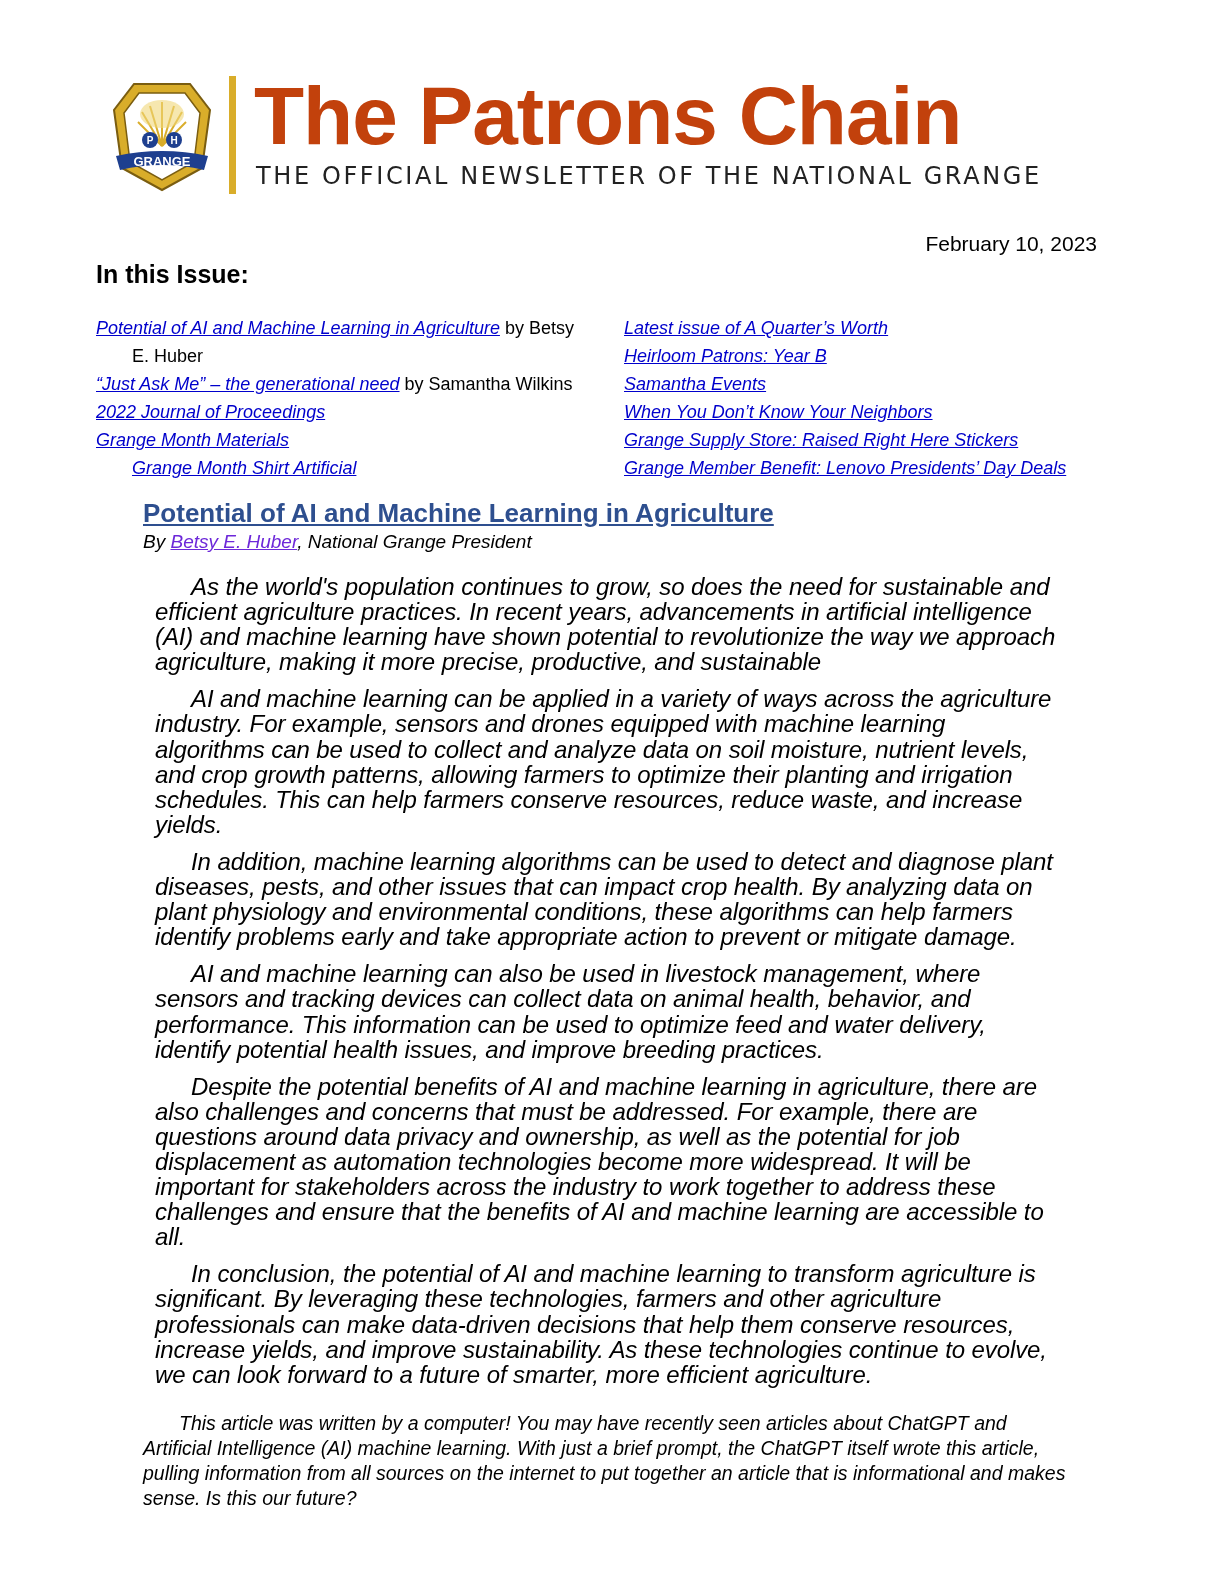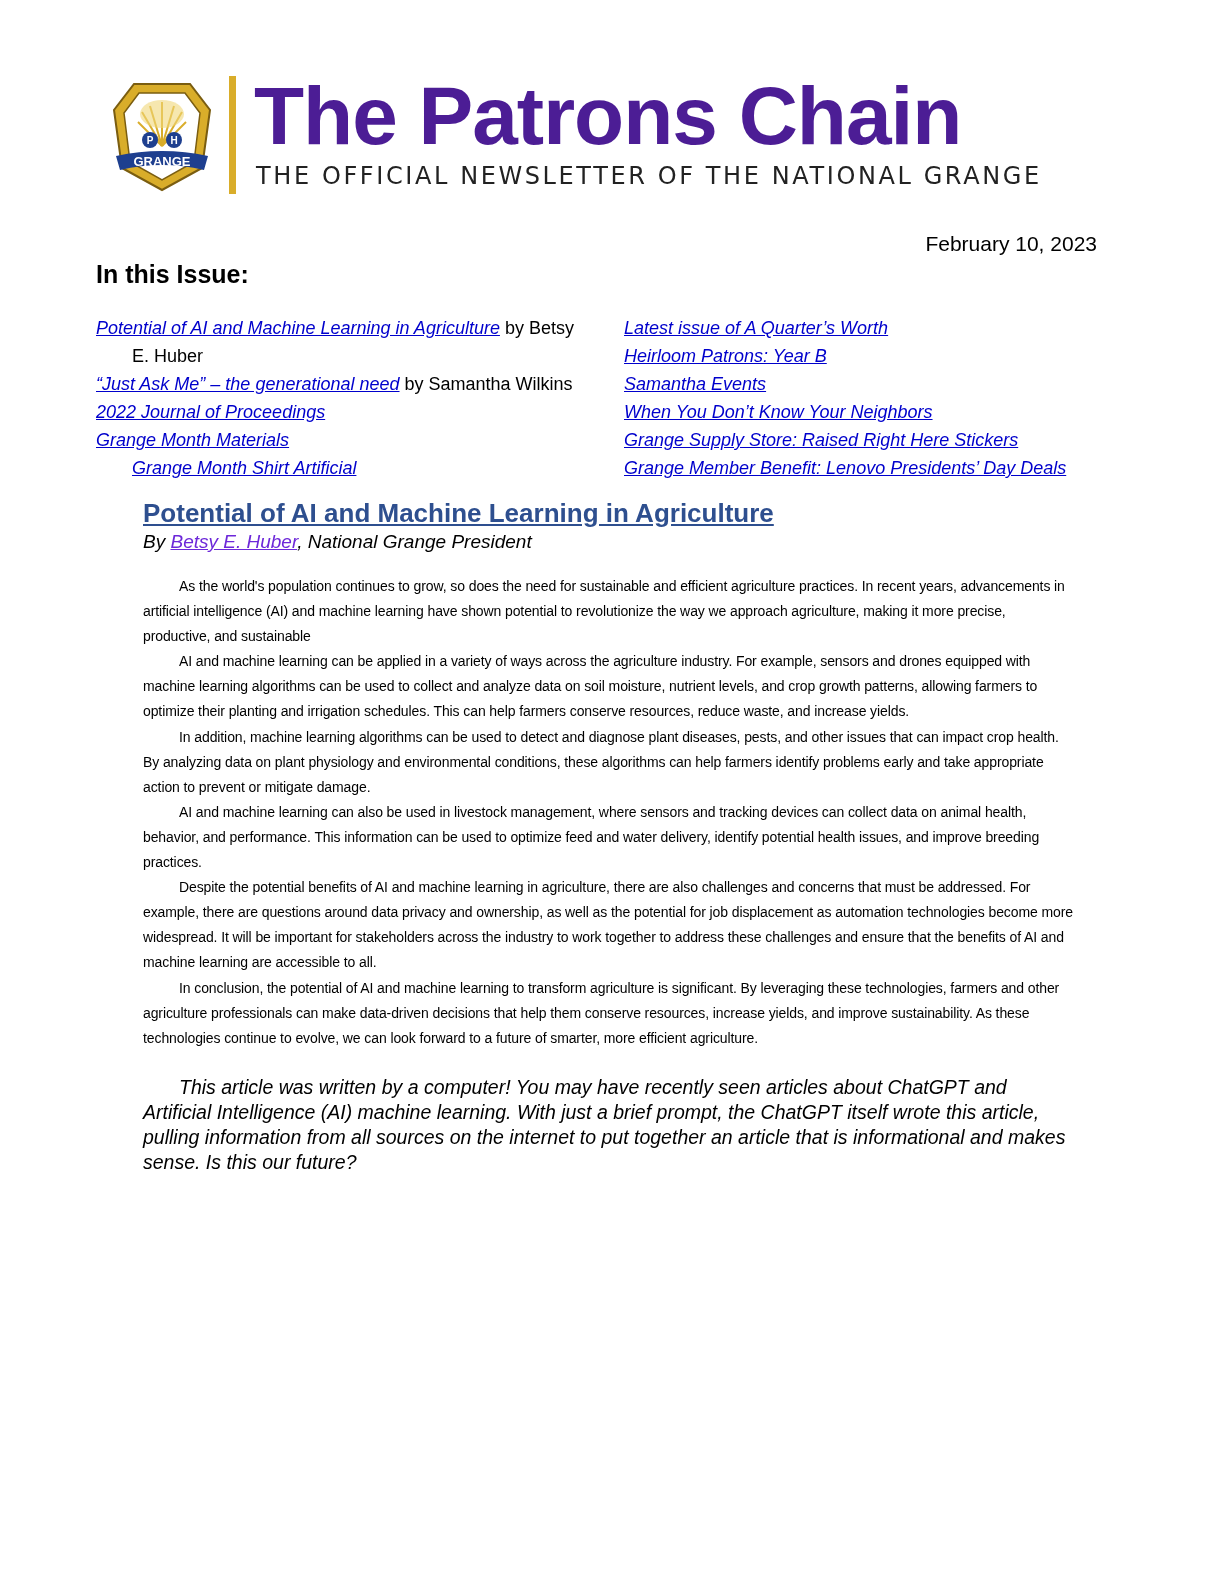--- a/index.html
+++ b/index.html
@@ -2,38 +2,38 @@
 <html><head>
 <meta charset="utf-8">
 <style>
   html, body { margin: 0; padding: 0; background: #ffffff; }
   body { width: 1224px; height: 1584px; position: relative; overflow: hidden;
          font-family: "Liberation Sans", sans-serif; color: #000; }
   .masthead { position: absolute; left: 112px; top: 74px; width: 940px; height: 124px; }
   .logo { position: absolute; left: 0; top: 6px; width: 100px; height: 112px; }
   .mast-rule { position: absolute; left: 117px; top: 2px; width: 7px; height: 118px; background: #d9ad2a; }
   .mast-title { position: absolute; left: 142px; top: -8px; font-size: 82px; font-weight: bold;
-                color: #4c1d95; letter-spacing: -1px; white-space: nowrap; line-height: 100px; }
+                color: #c2410c; letter-spacing: -1px; white-space: nowrap; line-height: 100px; }
   .mast-sub { position: absolute; left: 144px; top: 88px; font-size: 24px; color: #222;
               letter-spacing: 2.6px; white-space: nowrap; font-family: "DejaVu Sans", sans-serif; }
   .date { position: absolute; right: 127px; top: 232px; font-size: 21px; }
   .toc-heading { position: absolute; left: 96px; top: 260px; font-size: 25px; font-weight: bold;
                  }
   .toc-col { position: absolute; top: 314px; font-size: 18px; line-height: 28px; }
   .toc-left { left: 96px; width: 480px; }
   .toc-right { left: 624px; width: 480px; }
   .toc-item { margin: 0; }
   .toc-item.hang { padding-left: 36px; text-indent: -36px; }
   .toc-item.indent { padding-left: 36px; }
   a.link { color: #0000cc; font-style: italic; text-decoration: underline; }
   .article { position: absolute; left: 143px; top: 496px; width: 930px; }
   .art-title { font-size: 26px; font-weight: bold; color: #2e4f8f; text-decoration: underline; margin: 0; line-height: 34px; }
   .byline { font-size: 19px; font-style: italic; margin: 0 0 20px 0; line-height: 24px; }
   .byline a { color: #6d28d9; text-decoration: underline; }
-  .para { font-size: 14px; line-height: 25.1px; margin: 0; text-indent: 36px; letter-spacing: -0.1px; }
+  .para { font-size: 24px; line-height: 25.1px; margin: 12px; text-indent: 36px; letter-spacing: -0.1px; font-style: italic; }
   .note { font-size: 19.5px; line-height: 25.1px; margin: 24px 0 0 0; text-indent: 36px; font-style: italic; }
 </style>
 </head>
 <body>
 
 <div class="masthead">
   <div class="logo">
     <svg width="100" height="112" viewBox="0 0 100 112">
       <polygon points="22,4 78,4 98,30 90,88 50,110 10,88 2,30" fill="#d9ad2a" stroke="#7a5d10" stroke-width="2"></polygon>
       <polygon points="27,13 73,13 88,33 82,82 50,100 18,82 12,33" fill="#ffffff" stroke="#7a5d10" stroke-width="1.5"></polygon>

